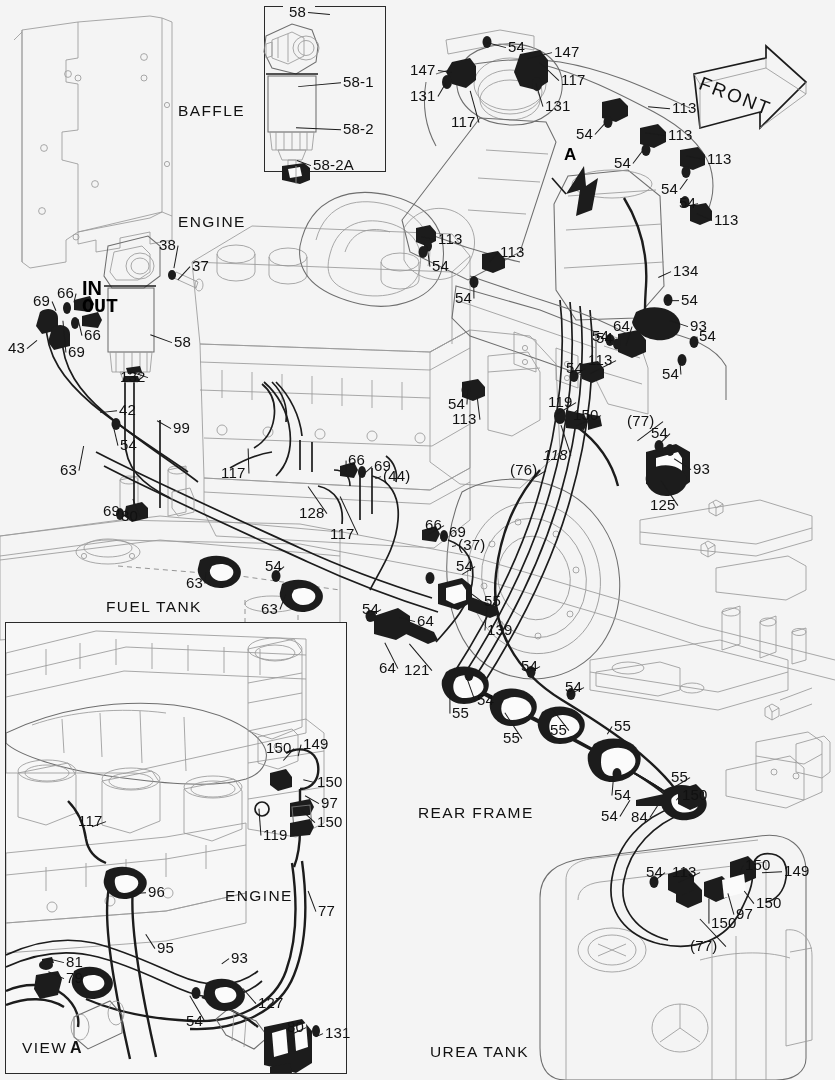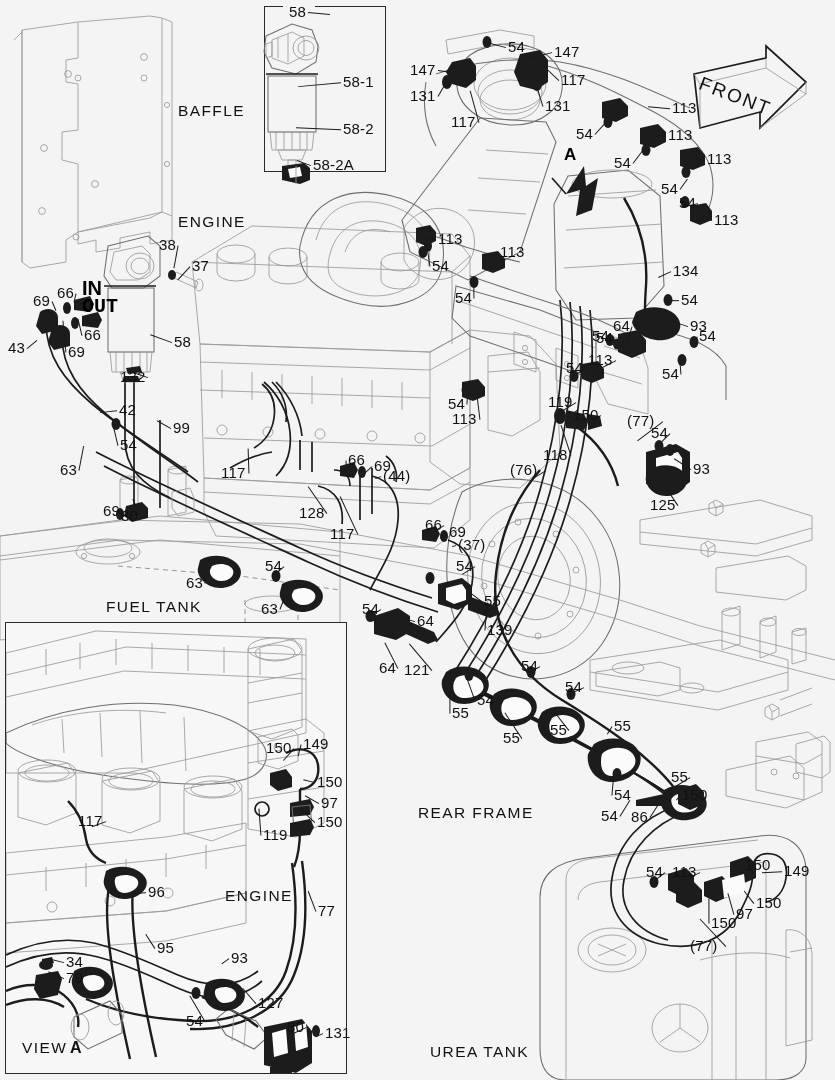--- a/index.html
+++ b/index.html
@@ -716,21 +716,21 @@
       <div class="cal" style="left: 588px; top: 352px;">113</div>
       <div class="lead" style="left: 467.2px; top: 404px; width: 15.0213px; transform: rotate(-86.9471deg);"></div>
       <div class="cal" style="left: 448px; top: 396px;">54</div>
       <div class="lead" style="left: 479.8px; top: 419px; width: 23.1698px; transform: rotate(-96.941deg);"></div>
       <div class="cal" style="left: 452px; top: 411px;">113</div>
       <div class="lead" style="left: 575.8px; top: 402px; width: 23.1525px; transform: rotate(148.782deg);"></div>
       <div class="cal" style="left: 548px; top: 394px;">119</div>
       <div class="lead" style="left: 600.8px; top: 415px; width: 26.7402px; transform: rotate(158.039deg);"></div>
       <div class="cal" style="left: 573px; top: 407px;">150</div>
       <div class="lead" style="left: 570.8px; top: 455px; width: 31.5601px; transform: rotate(-108.09deg);"></div>
-      <div class="cal" style="left: 543px; top: 447px;">118</div>
+      <div class="cal" style="left: 543px; top: 447px; font-style: italic;">118</div>
       <div class="lead" style="left: 546.4px; top: 470px; width: 15.6064px; transform: rotate(149.162deg);"></div>
       <div class="cal" style="left: 510px; top: 462px;">(76)</div>
       <div class="lead" style="left: 663.4px; top: 421px; width: 31.72px; transform: rotate(143.202deg);"></div>
       <div class="cal" style="left: 627px; top: 413px;">(77)</div>
       <div class="lead" style="left: 670.2px; top: 433px; width: 14.2843px; transform: rotate(135.567deg);"></div>
       <div class="cal" style="left: 651px; top: 425px;">54</div>
       <div class="lead" style="left: 691px; top: 469px; width: 20.2485px; transform: rotate(-147.095deg);"></div>
       <div class="cal" style="left: 693px; top: 461px;">93</div>
       <div class="lead" style="left: 677.8px; top: 505px; width: 30.1204px; transform: rotate(-123.901deg);"></div>
       <div class="cal" style="left: 650px; top: 497px;">125</div>
@@ -796,21 +796,21 @@
       <div class="cal" style="left: 550px; top: 722px;">55</div>
       <div class="lead" style="left: 584.2px; top: 687px; width: 17.6477px; transform: rotate(156.631deg);"></div>
       <div class="cal" style="left: 565px; top: 679px;">54</div>
       <div class="lead" style="left: 612px; top: 726px; width: 9.43398px; transform: rotate(122.005deg);"></div>
       <div class="cal" style="left: 614px; top: 718px;">55</div>
       <div class="lead" style="left: 612px; top: 795px; width: 23.0868px; transform: rotate(-85.0303deg);"></div>
       <div class="cal" style="left: 614px; top: 787px;">54</div>
       <div class="lead" style="left: 620.2px; top: 816px; width: 18.7627px; transform: rotate(-58.5125deg);"></div>
       <div class="cal" style="left: 601px; top: 808px;">54</div>
       <div class="lead" style="left: 650.2px; top: 817px; width: 14.3122px; transform: rotate(-56.9761deg);"></div>
-      <div class="cal" style="left: 631px; top: 809px;">86</div>
+      <div class="cal" style="left: 631px; top: 809px;">84</div>
       <div class="lead" style="left: 690.2px; top: 777px; width: 21.2659px; transform: rotate(148.851deg);"></div>
       <div class="cal" style="left: 671px; top: 769px;">55</div>
       <div class="lead" style="left: 680px; top: 795px; width: 6.40312px; transform: rotate(128.66deg);"></div>
       <div class="cal" style="left: 682px; top: 787px;">150</div>
       <div class="lead" style="left: 743px; top: 865px; width: 7.61577px; transform: rotate(113.199deg);"></div>
       <div class="cal" style="left: 745px; top: 857px;">150</div>
       <div class="lead" style="left: 782px; top: 871px; width: 20.025px; transform: rotate(177.138deg);"></div>
       <div class="cal" style="left: 784px; top: 863px;">149</div>
       <div class="lead" style="left: 754px; top: 903px; width: 16.4012px; transform: rotate(-127.569deg);"></div>
       <div class="cal" style="left: 756px; top: 895px;">150</div>
@@ -840,21 +840,21 @@
       <div class="cal" style="left: 78px; top: 813px;">117</div>
       <div class="lead" style="left: 146px; top: 892px; width: 18.0278px; transform: rotate(176.82deg);"></div>
       <div class="cal" style="left: 148px; top: 884px;">96</div>
       <div class="lead" style="left: 155px; top: 948px; width: 16.6433px; transform: rotate(-122.735deg);"></div>
       <div class="cal" style="left: 157px; top: 940px;">95</div>
       <div class="lead" style="left: 316px; top: 911px; width: 22.4722px; transform: rotate(-110.854deg);"></div>
       <div class="cal" style="left: 318px; top: 903px;">77</div>
       <div class="lead" style="left: 229px; top: 958px; width: 8.60233px; transform: rotate(144.462deg);"></div>
       <div class="cal" style="left: 231px; top: 950px;">93</div>
       <div class="lead" style="left: 64px; top: 962px; width: 16.4924px; transform: rotate(-165.964deg);"></div>
-      <div class="cal" style="left: 66px; top: 954px;">34</div>
+      <div class="cal" style="left: 66px; top: 954px;">81</div>
       <div class="lead" style="left: 64px; top: 978px; width: 17.4642px; transform: rotate(-156.371deg);"></div>
       <div class="cal" style="left: 66px; top: 970px;">79</div>
       <div class="lead" style="left: 205.2px; top: 1021px; width: 30.1171px; transform: rotate(-120.311deg);"></div>
       <div class="cal" style="left: 186px; top: 1013px;">54</div>
       <div class="lead" style="left: 256px; top: 1003px; width: 19.8494px; transform: rotate(-130.914deg);"></div>
       <div class="cal" style="left: 258px; top: 995px;">127</div>
       <div class="lead" style="left: 306.2px; top: 1027px; width: 14.4997px; transform: rotate(155.556deg);"></div>
       <div class="cal" style="left: 287px; top: 1019px;">80</div>
       <div class="lead" style="left: 323px; top: 1033px; width: 7.61577px; transform: rotate(156.801deg);"></div>
       <div class="cal" style="left: 325px; top: 1025px;">131</div>

